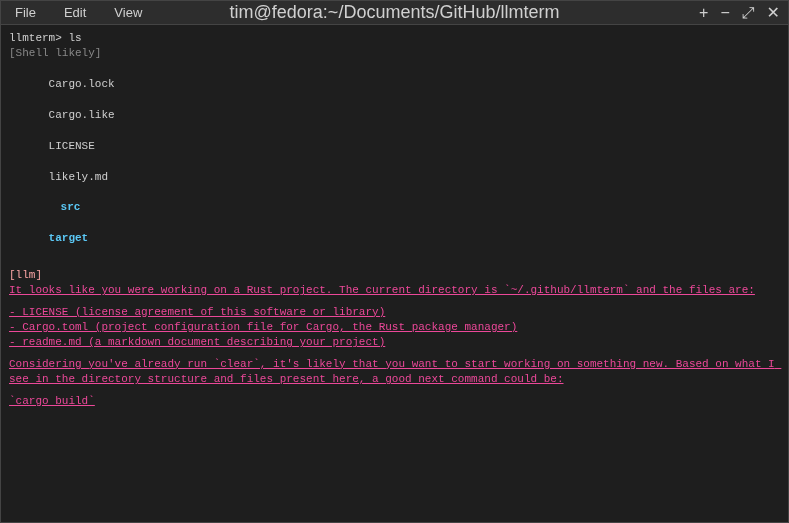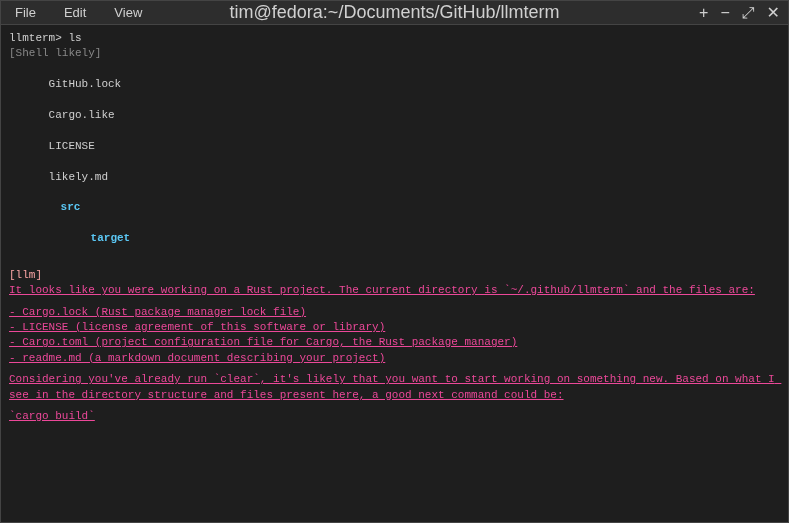--- a/index.html
+++ b/index.html
@@ -105,21 +105,20 @@
 
     .file-src {
       color: #5bc8f5;
       font-weight: bold;
       margin-left: 12px;
     }
 
     .file-target {
       color: #5bc8f5;
       font-weight: bold;
-      margin-left: 42px;
     }
 
     .llm-tag {
       color: #fca5a5;
     }
 
     .llm-body {
       color: #ec4899;
       text-decoration: underline;
     }
@@ -149,37 +148,36 @@
       <span>−</span>
       <span>⤢</span>
       <span>✕</span>
     </div>
   </div>
 
   <div class="terminal-content">
     <div class="line prompt-line">llmterm&gt; ls</div>
     <div class="line shell-output">[Shell likely]</div>
     <div class="line">
-      <span class="file-normal">GitHub.lock</span>
+      <span class="file-normal">Cargo.lock</span>
       <span class="file-normal">  </span>
       <span class="file-normal">Cargo.like</span>
       <span class="file-normal">  </span>
       <span class="file-normal">LICENSE</span>
       <span class="file-normal">  </span>
       <span class="file-normal">likely.md</span>
       <span class="file-normal">  </span>
       <span class="file-src">src</span>
       <span class="file-normal">  </span>
       <span class="file-target">target</span>
     </div>
     <div class="spacer"></div>
     <div class="line llm-tag">[llm]</div>
     <div class="line llm-body">It looks like you were working on a Rust project. The current directory is `~/.github/llmterm` and the files are:</div>
     <div class="spacer"></div>
-    <div class="line llm-body">- Cargo.lock (Rust package manager lock file)</div>
     <div class="line llm-body">- LICENSE (license agreement of this software or library)</div>
     <div class="line llm-body">- Cargo.toml (project configuration file for Cargo, the Rust package manager)</div>
     <div class="line llm-body">- readme.md (a markdown document describing your project)</div>
     <div class="spacer"></div>
     <div class="line llm-body">Considering you've already run `clear`, it's likely that you want to start working on something new. Based on what I see in the directory structure and files present here, a good next command could be:</div>
     <div class="spacer"></div>
     <div class="line llm-body">`cargo build`</div>
 
   </div>
 </div>

